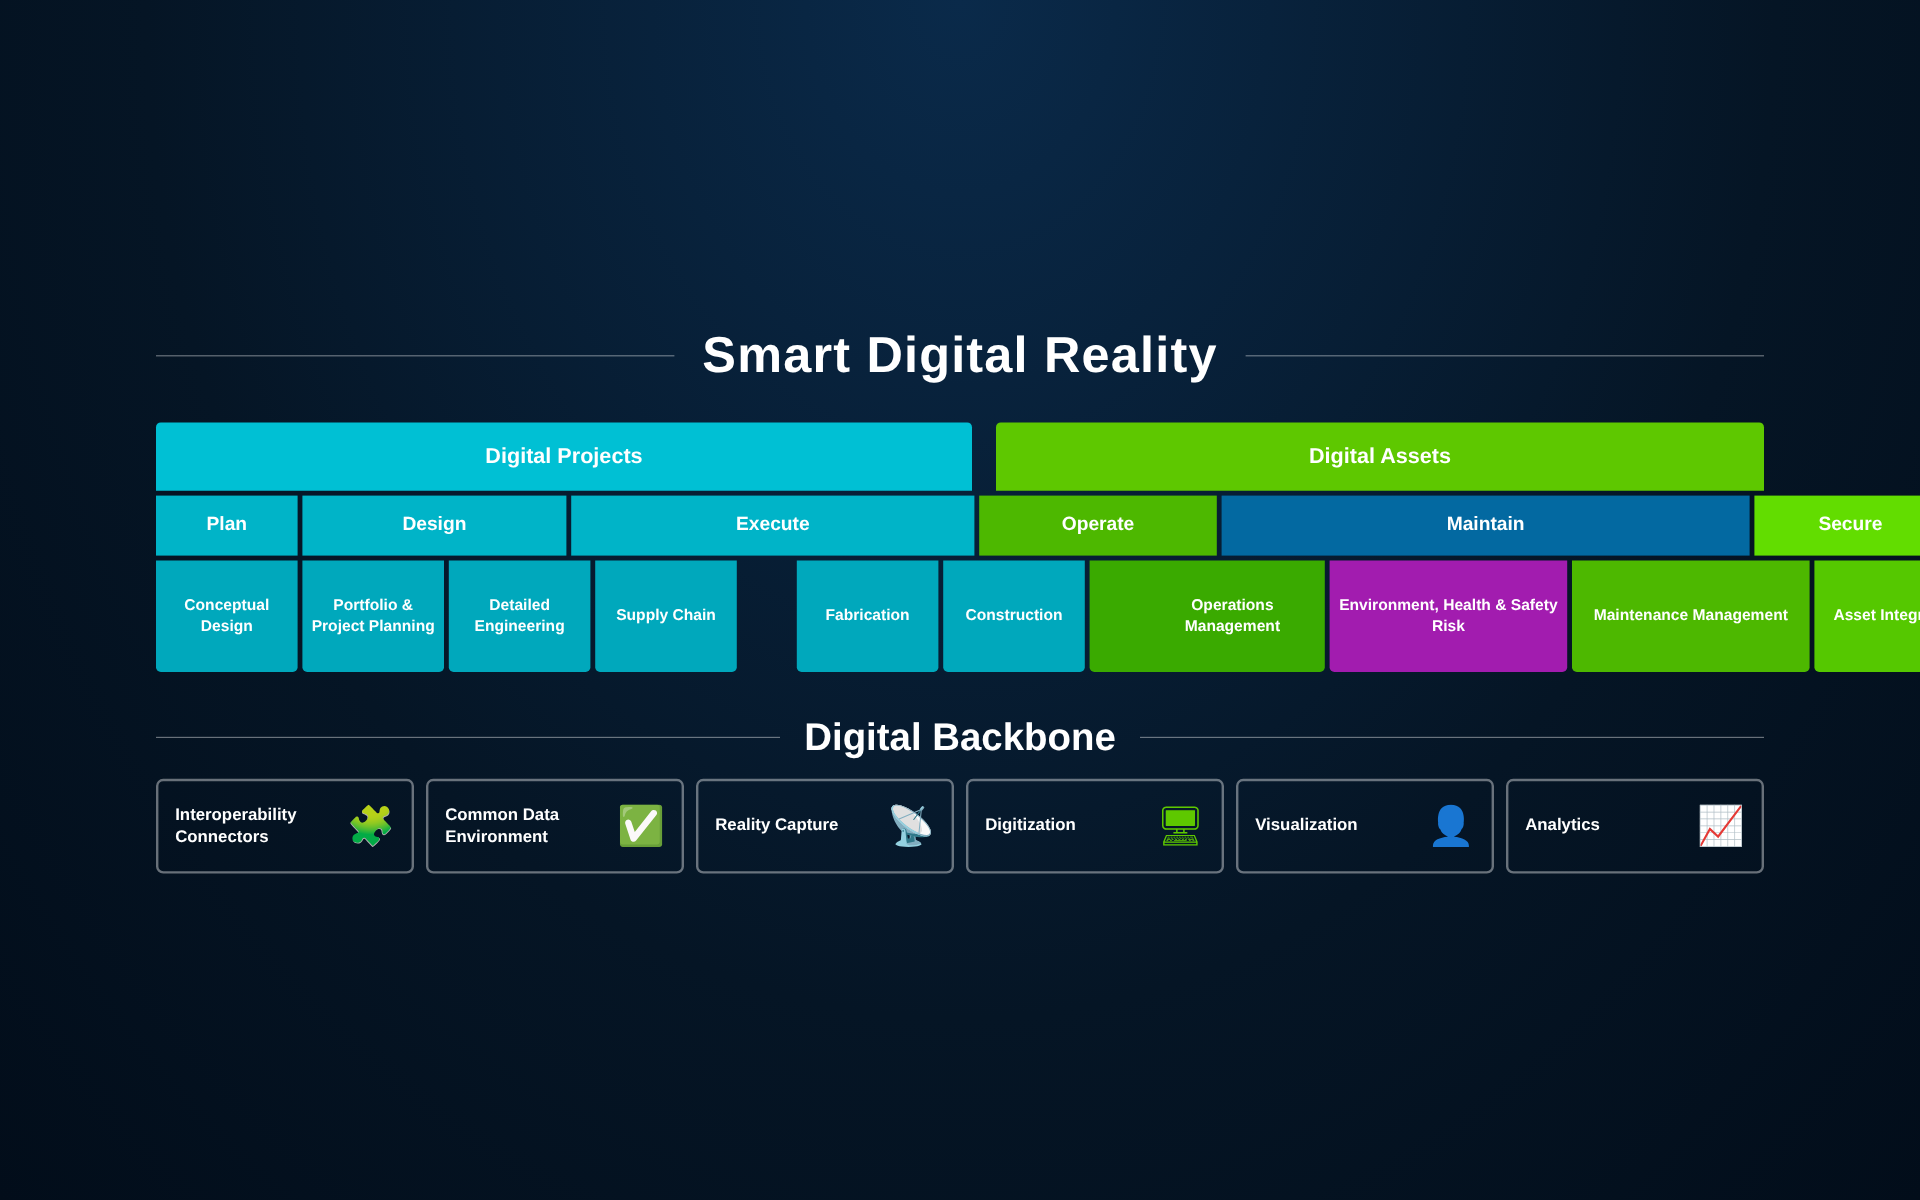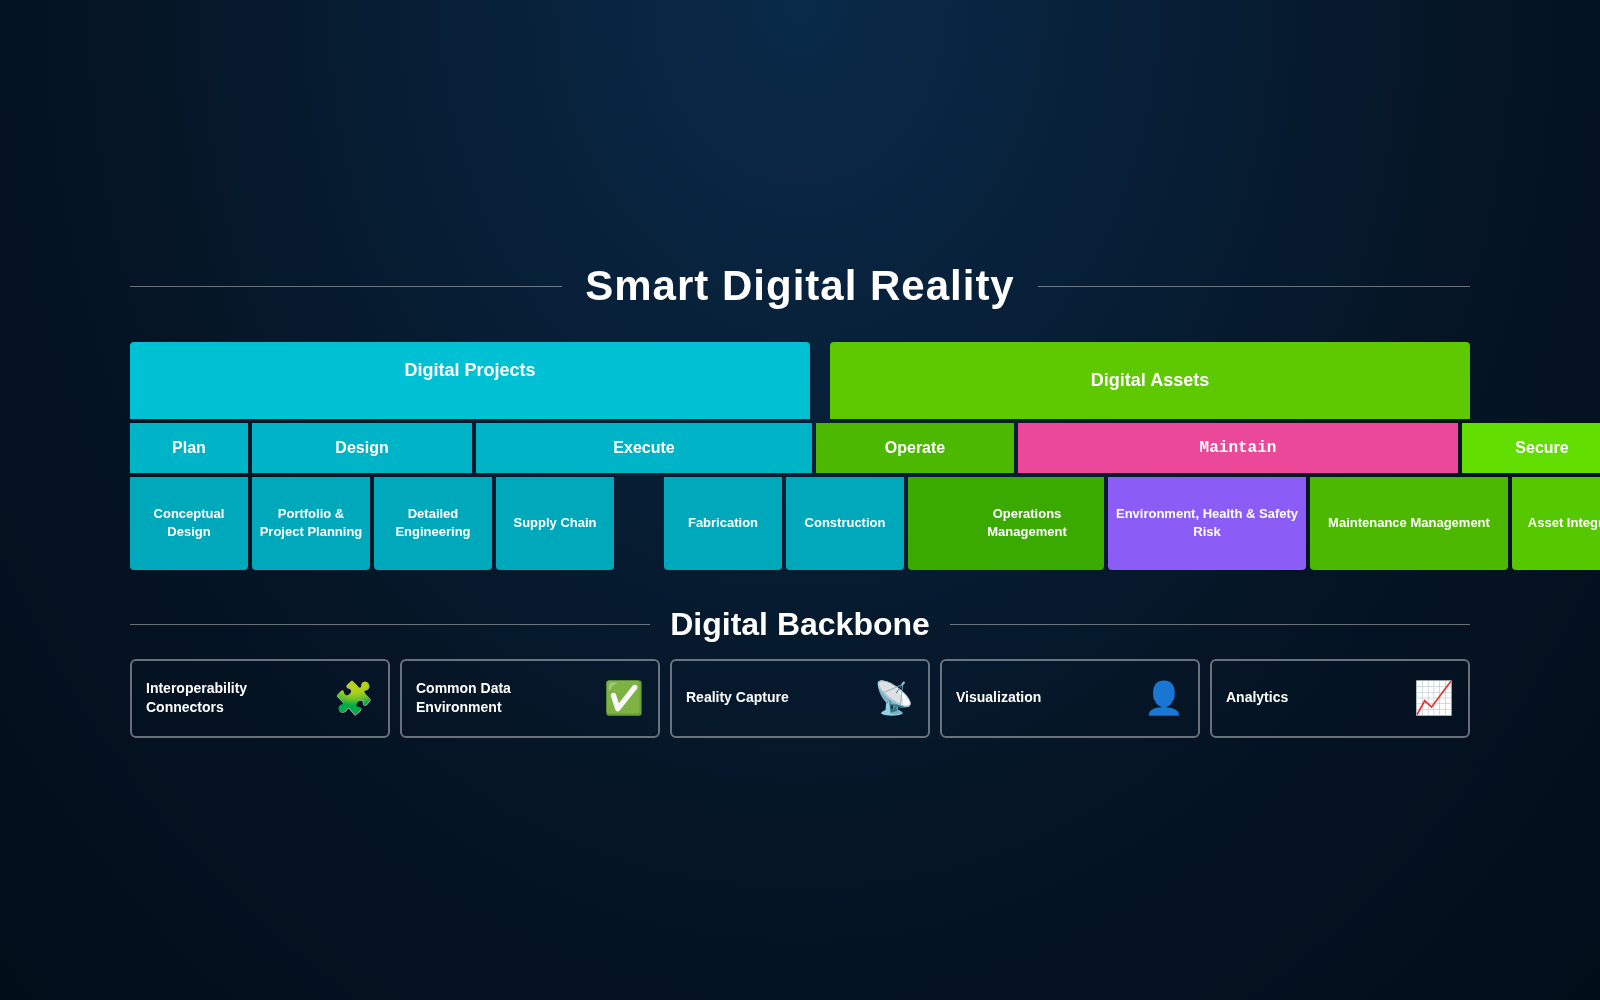--- a/index.html
+++ b/index.html
@@ -56,41 +56,41 @@
       padding: 18px 10px;
       border-radius: 4px 4px 0 0;
     }
     .cat-digital-assets {
       flex: 1;
       background: #5ec800;
       color: #fff;
       font-weight: 700;
       font-size: 18px;
       text-align: center;
-      padding: 28px 10px;
+      padding: 18px 10px;
       border-radius: 4px 4px 0 0;
     }
 
     
     .phase-row {
       display: flex;
       gap: 4px;
       margin-bottom: 4px;
     }
     .phase-cell {
       color: #fff;
       font-weight: 700;
       font-size: 16px;
       text-align: center;
       padding: 16px 6px;
       border-radius: 0;
     }
     .phase-cyan { background: #00b4c8; }
     .phase-green { background: #4db800; }
-    .phase-green-mid { background: #ec4899; font-family: Liberation Mono, monospace; }
+    .phase-green-mid { background: #0369a1; }
     .phase-green-right { background: #62dd00; }
 
     
     .subcell-row {
       display: flex;
       gap: 4px;
     }
     .subcell {
       color: #fff;
       font-size: 13px;
@@ -98,21 +98,21 @@
       text-align: center;
       padding: 28px 6px;
       border-radius: 0 0 4px 4px;
       display: flex;
       align-items: center;
       justify-content: center;
       line-height: 1.4;
     }
     .subcell-cyan { background: #00a8bc; }
     .subcell-green-op { background: #3aaa00; padding-left: 48px; }
-    .subcell-green-env { background: #8b5cf6; }
+    .subcell-green-env { background: #a21caf; }
     .subcell-green-maint { background: #4db800; }
     .subcell-green-asset { background: #55c800; }
 
     
     .backbone-section {
       margin-top: 36px;
     }
     .backbone-title-row {
       display: flex;
       align-items: center;
@@ -232,20 +232,24 @@
         </div>
         <div class="backbone-card">
           <span class="backbone-card-text">Common Data Environment</span>
           <span class="backbone-card-icon">✅</span>
         </div>
         <div class="backbone-card">
           <span class="backbone-card-text">Reality Capture</span>
           <span class="backbone-card-icon">📡</span>
         </div>
         <div class="backbone-card">
+          <span class="backbone-card-text">Digitization</span>
+          <span class="backbone-card-icon">🖥</span>
+        </div>
+        <div class="backbone-card">
           <span class="backbone-card-text">Visualization</span>
           <span class="backbone-card-icon">👤</span>
         </div>
         <div class="backbone-card">
           <span class="backbone-card-text">Analytics</span>
           <span class="backbone-card-icon">📈</span>
         </div>
       </div>
   </div>
 

